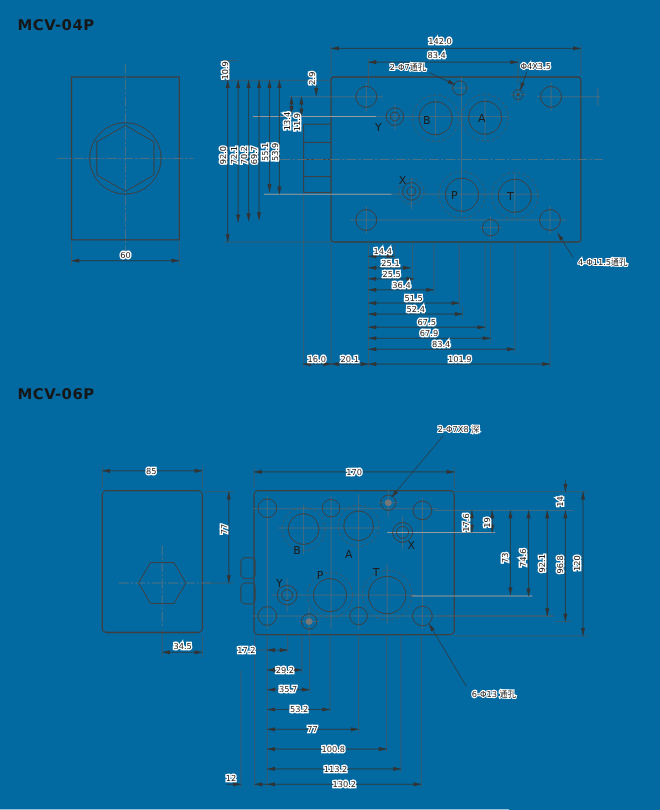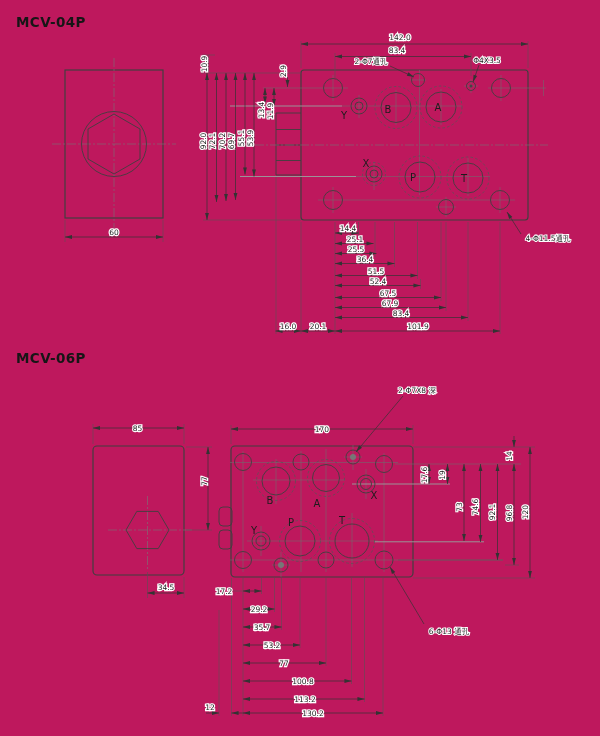--- a/index.html
+++ b/index.html
@@ -1,16 +1,16 @@
 <!DOCTYPE html>
 <html><head>
 <meta charset="utf-8">
 <style>
   html,body{margin:0;padding:0;background:#fff;}
-  .canvas{position:relative;width:600px;height:736px;background:#be185d;overflow:hidden;}
+  .canvas{position:relative;width:600px;height:736px;background:#0369a1;overflow:hidden;}
   svg text{font-family:"DejaVu Sans","Liberation Sans",sans-serif;}
   .outline{fill:none;stroke:#3f3f3f;stroke-width:1.15;}
   .feat{fill:none;stroke:#3f3f3f;stroke-width:.9;}
   .dashc{fill:none;stroke:#555;stroke-width:.75;stroke-dasharray:2.6 2.2;}
   .cl{stroke:#777;stroke-width:.6;fill:none;stroke-dasharray:9 2 2 2;}
   .cl2{stroke:#6e6e6e;stroke-width:.55;fill:none;}
   .dim{stroke:#333;stroke-width:.7;fill:none;}
   .ext{stroke:#555;stroke-width:.55;fill:none;}
   .gray{stroke:#9a9a9a;stroke-width:.95;fill:none;}
   .t{font-size:7.5px;fill:#1c1c1c;text-anchor:middle;paint-order:stroke fill;stroke:#fff;stroke-width:2.4px;}

